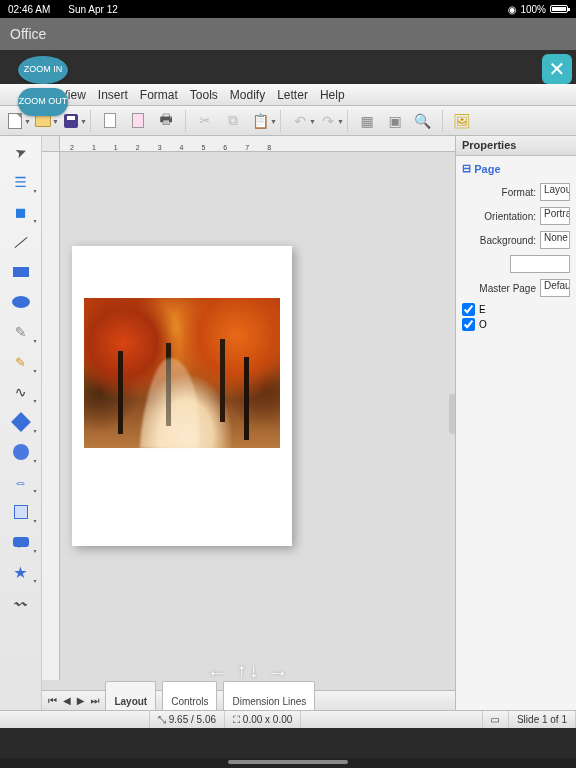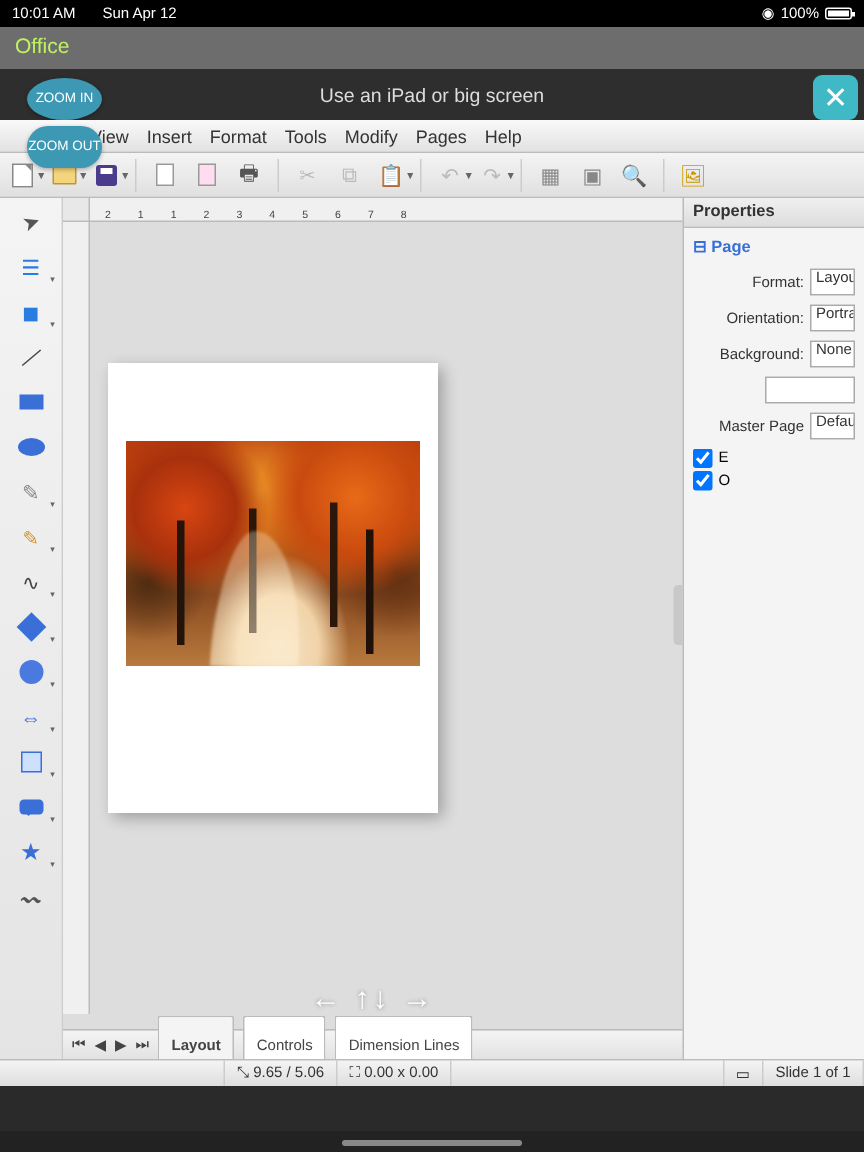--- a/index.html
+++ b/index.html
@@ -6,21 +6,21 @@
 html, body { width: 576px; height: 768px; background: #222; overflow: hidden; }
 
 .status-bar { height: 18px; background: #000; color: #fff; display: flex; align-items: center; padding: 0 8px; font-size: 10px; }
 .status-left { flex: 0 0 auto; }
 .status-center { flex: 1; text-align: center; }
 .status-right { flex: 0 0 auto; display: flex; align-items: center; gap: 4px; }
 .battery { display:inline-block; width: 18px; height: 8px; border: 1px solid #fff; border-radius: 2px; position: relative; }
 .battery::after { content:''; position:absolute; right:-3px; top:2px; width:2px; height:3px; background:#fff; }
 .battery-fill { position:absolute; left:1px; top:1px; bottom:1px; right:1px; background:#fff; }
 
-.title-bar { height: 28px; background: #6d6d6d; color: #bef264; display:flex; align-items:flex-start; padding: 4px 10px; font-size: 14px; }
+.title-bar { height: 28px; background: #6d6d6d; color: #e5e5e5; display:flex; align-items:center; padding: 16px 10px; font-size: 14px; }
 
 .message-row { height: 34px; background: #2e2e2e; color: #ddd; position: relative; display:flex; align-items:center; justify-content:center; font-size: 13px; }
 .close-pill { position:absolute; right: 4px; top: 4px; width: 30px; height: 30px; background: #3fb9c6; border-radius: 6px; display:flex; align-items:center; justify-content:center; color:#fff; font-size:20px; cursor:pointer; }
 .zoom-pill { position:absolute; background:#3d99b3; color:#fff; font-size:9px; line-height:1.1; border-radius: 50%/50%; width:50px; height:28px; display:flex; align-items:center; justify-content:center; text-align:center; box-shadow: 0 1px 3px rgba(0,0,0,.3); }
 .zoom-in { left: 18px; top: 6px; }
 .zoom-out { left: 18px; top: 38px; border-radius: 14px; z-index:5;}
 
 .app-frame { position: relative; background: #fff; height: 644px; }
 
 .menu-bar { height: 22px; background: linear-gradient(#f9f9f9,#e2e2e2); border-bottom: 1px solid #bbb; display:flex; align-items:center; font-size:12px; color:#333; padding-left: 60px; gap: 12px; }
@@ -102,21 +102,21 @@
   linear-gradient(180deg, #b83c0e 0%, #ca5210 30%, #b25a1a 50%, #8a4a20 68%, #b87a3e 100%);
   position:relative;
 }
 .autumn::after{ content:''; position:absolute; left:30%; right:40%; top:40%; bottom:0; background:linear-gradient(180deg, rgba(255,240,210,.3), rgba(255,240,210,.55)); border-radius: 40% 60% 0 0 / 100% 100% 0 0; filter: blur(1px); transform: skewX(-4deg);}
 .autumn::before{ content:''; position:absolute; left:42%; top:30%; bottom:15%; width:5px; background:#2a170a; box-shadow: -48px 8px 0 0 #23140a, 54px -4px 0 0 #2c180b, 78px 14px 0 0 #1f1108;}
 </style>
 </head>
 <body>
 
 <div class="status-bar">
-  <div class="status-left">10:01 AM</div>
+  <div class="status-left">02:46 AM</div>
   <div class="status-left" style="margin-left:18px">Sun Apr 12</div>
   <div class="status-center"></div>
   <div class="status-right">
     <span>◉</span>
     <span>100%</span>
     <span class="battery">
         <span class="battery-fill"></span>
       </span>
   </div>
 </div>
@@ -125,35 +125,34 @@
   <span>Office</span>
 </div>
 
 <div class="message-row">
   <div class="zoom-pill zoom-in">
       <span>ZOOM IN</span>
     </div>
   <div class="zoom-pill zoom-out">
       <span>ZOOM OUT</span>
     </div>
-  <span>Use an iPad or big screen</span>
   <div class="close-pill">
       <span>✕</span>
     </div>
 </div>
 
 <div class="app-frame">
 
   <div class="menu-bar">
     <span>View</span>
     <span>Insert</span>
     <span>Format</span>
     <span>Tools</span>
     <span>Modify</span>
-    <span>Pages</span>
+    <span>Letter</span>
     <span>Help</span>
   </div>
 
   <div class="toolbar">
     <div class="tbtn">
         <span class="doc-icon"></span>
         <span class="dd">▼</span>
       </div>
     <div class="tbtn">
         <span class="folder-icon"></span>

